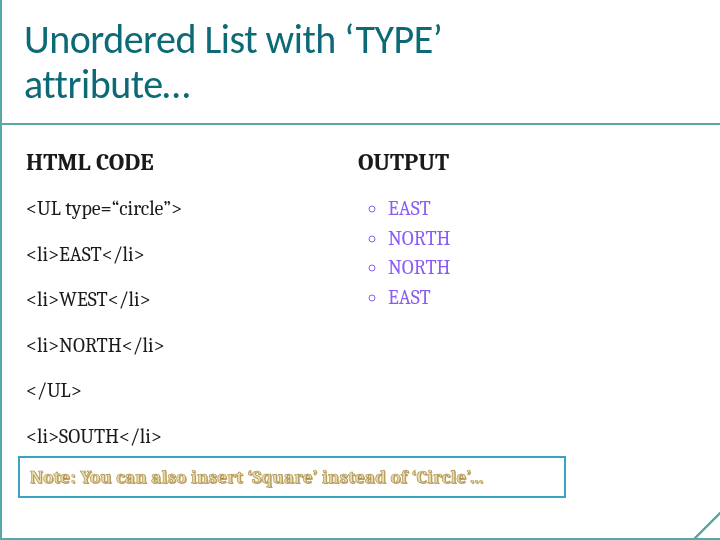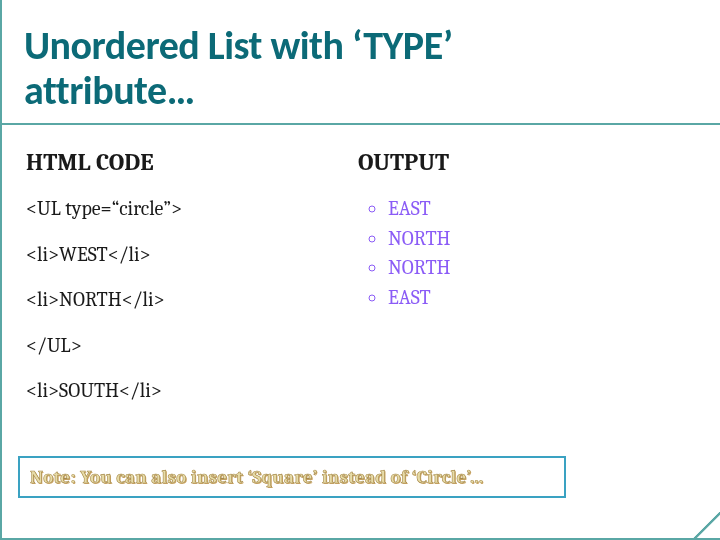--- a/index.html
+++ b/index.html
@@ -26,24 +26,24 @@
   }
   .border-bottom {
     position: absolute;
     left: 0;
     bottom: 0;
     width: 720px;
     height: 2px;
     background: #5aa7a5;
   }
   .title-block {
-    padding: 24px 24px 6px 24px;
+    padding: 18px 24px 6px 24px;
     color: #0c6a77;
     font-family: 'Segoe UI Light','Segoe UI',Calibri,Arial,sans-serif;
-    font-weight: 700;
+    font-weight: 400;
   }
   .title-line {
     font-size: 40px;
     line-height: 1.12;
     letter-spacing: -0.5px;
   }
   .title-underline {
     position: absolute;
     left: 0;
     top: 123px;
@@ -124,20 +124,21 @@
     <div class="title-line">Unordered List with ‘TYPE’</div>
     <div class="title-line">attribute…</div>
   </div>
   <div class="title-underline"></div>
 
   <div class="columns">
     <div class="col">
       <div class="col-heading">HTML CODE</div>
       <div class="code-lines">
         <div>&lt;UL type=“circle”&gt;</div>
+        <div>&lt;li&gt;EAST&lt;/li&gt;</div>
         <div>&lt;li&gt;WEST&lt;/li&gt;</div>
         <div>&lt;li&gt;NORTH&lt;/li&gt;</div>
         <div>&lt;/UL&gt;</div>
         <div>&lt;li&gt;SOUTH&lt;/li&gt;</div>
       </div>
     </div>
     <div class="col">
       <div class="col-heading">OUTPUT</div>
       <ul class="output-list">
         <li>EAST</li>

